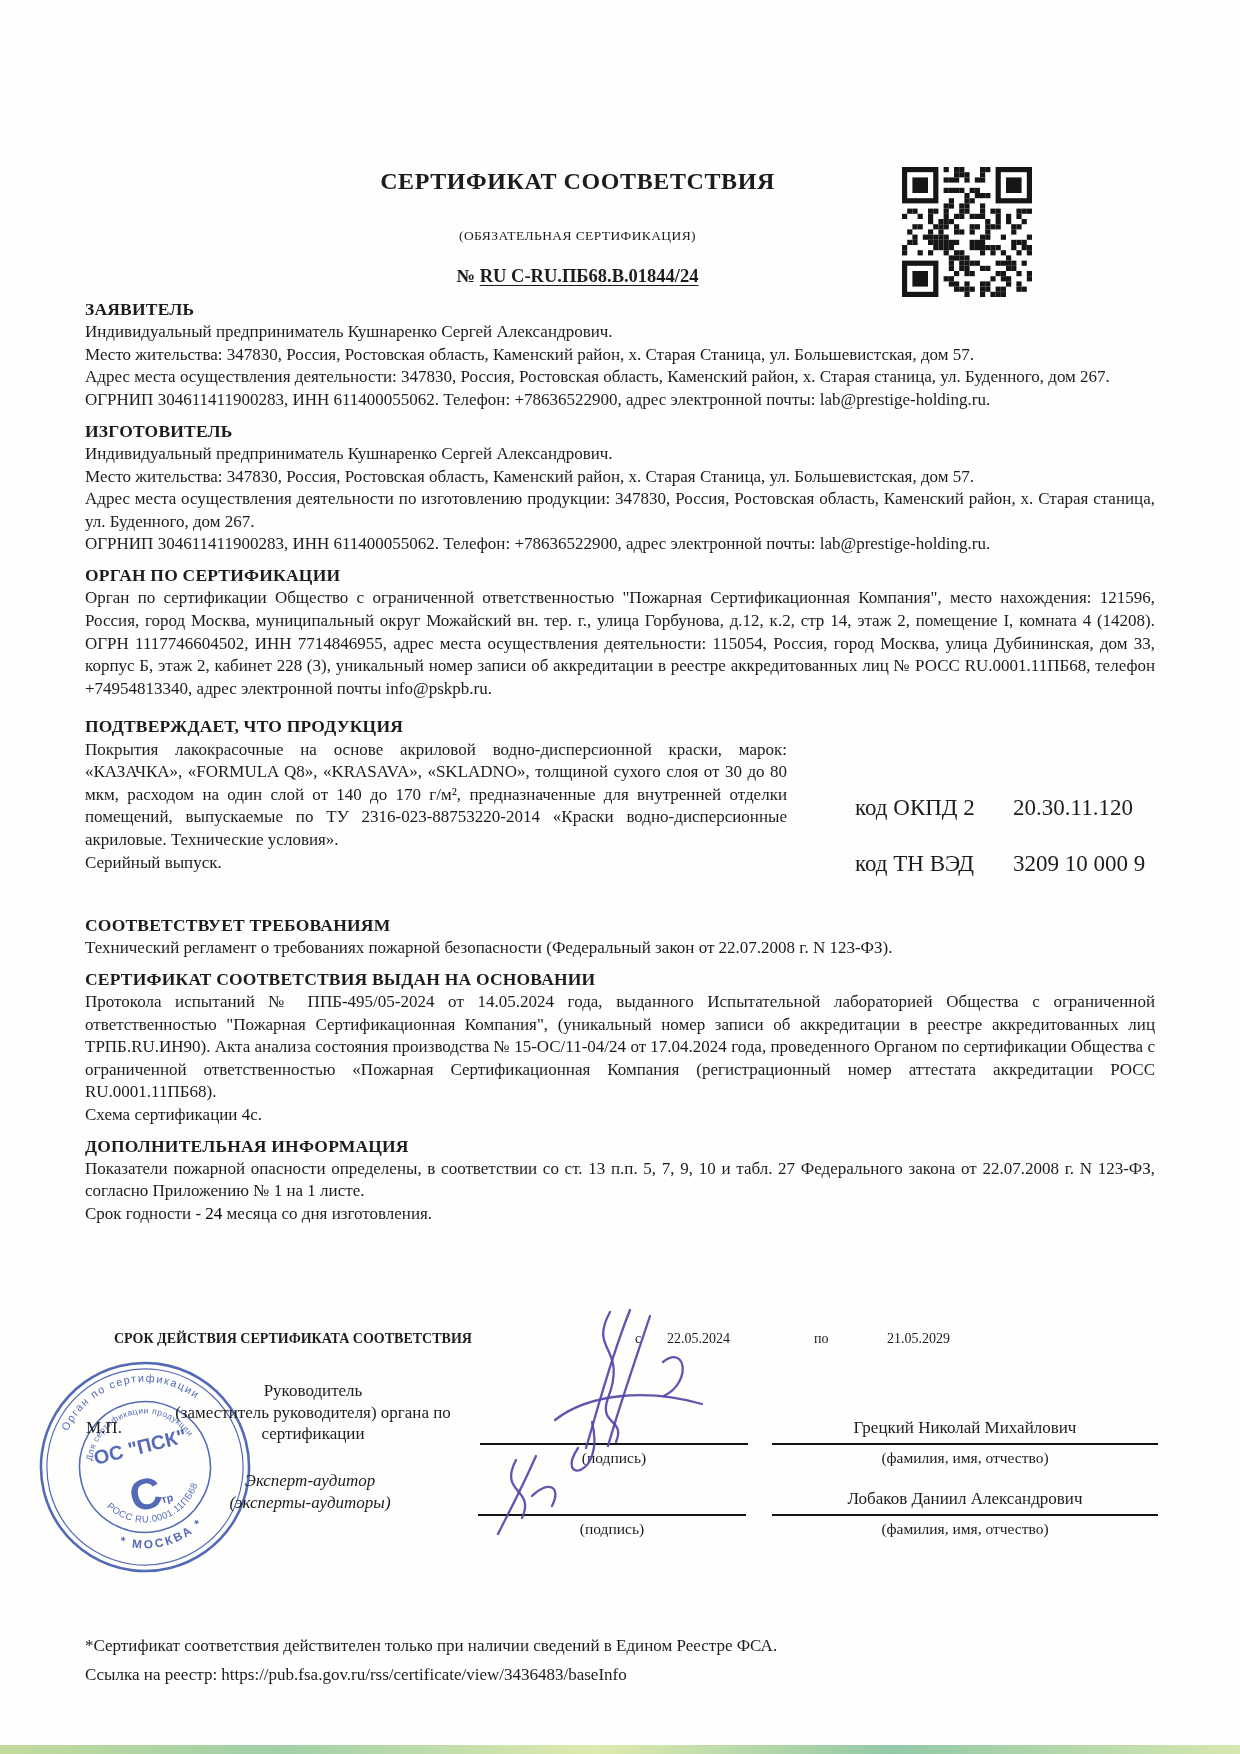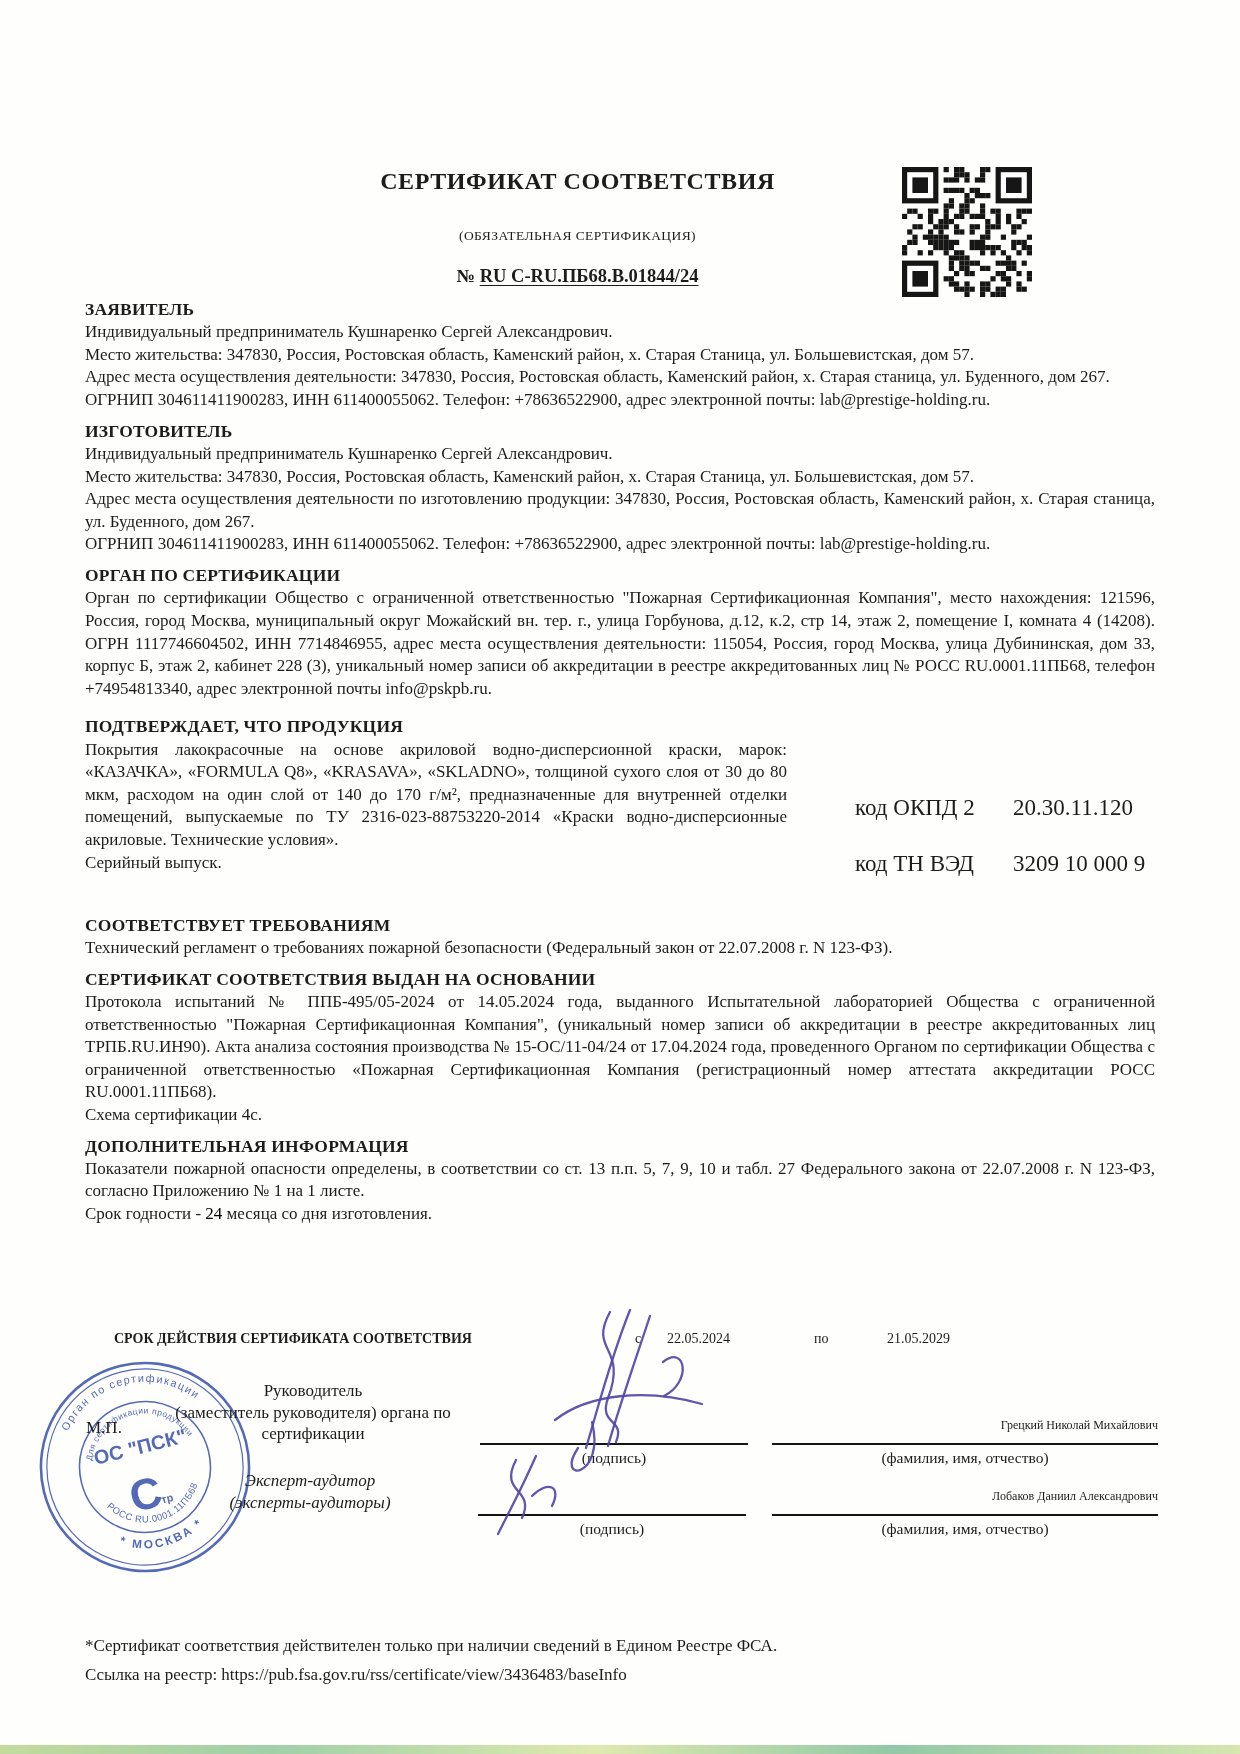--- a/index.html
+++ b/index.html
@@ -50,21 +50,21 @@
   .sigline { height:0; border-top:2.2px solid #141414; }
   #sigline1 { left:480px; top:1443px; width:268px; }
   #nameline1 { left:772px; top:1443px; width:386px; }
   #sigline2 { left:478px; top:1514px; width:268px; }
   #nameline2 { left:772px; top:1514px; width:386px; }
   .cap { font-size:15.5px; text-align:center; }
   #sigcap1 { left:480px; top:1449px; width:268px; }
   #namecap1 { left:772px; top:1449px; width:386px; }
   #sigcap2 { left:478px; top:1520px; width:268px; }
   #namecap2 { left:772px; top:1520px; width:386px; }
-  .fio { font-size:12px; text-align:right; }
+  .fio { font-size:17px; text-align:center; }
   #name1 { left:772px; top:1418px; width:386px; }
   #name2 { left:772px; top:1489px; width:386px; }
   #scribbles { left:420px; top:1300px; width:360px; height:250px; pointer-events:none; }
   #scribbles path { fill:none; stroke:#5246a8; stroke-width:2.3; stroke-linecap:round; opacity:0.92; }
 
   
   #footnote { left:85px; top:1636px; font-size:17px; }
   #registry { left:85px; top:1665px; font-size:17px; }
   #bottombar { left:0; top:1745px; width:1240px; height:9px;
     background:linear-gradient(90deg,#b9d48b,#8fc79a 22%,#d9e6a0 48%,#7fbf98 72%,#cfe3a2);

